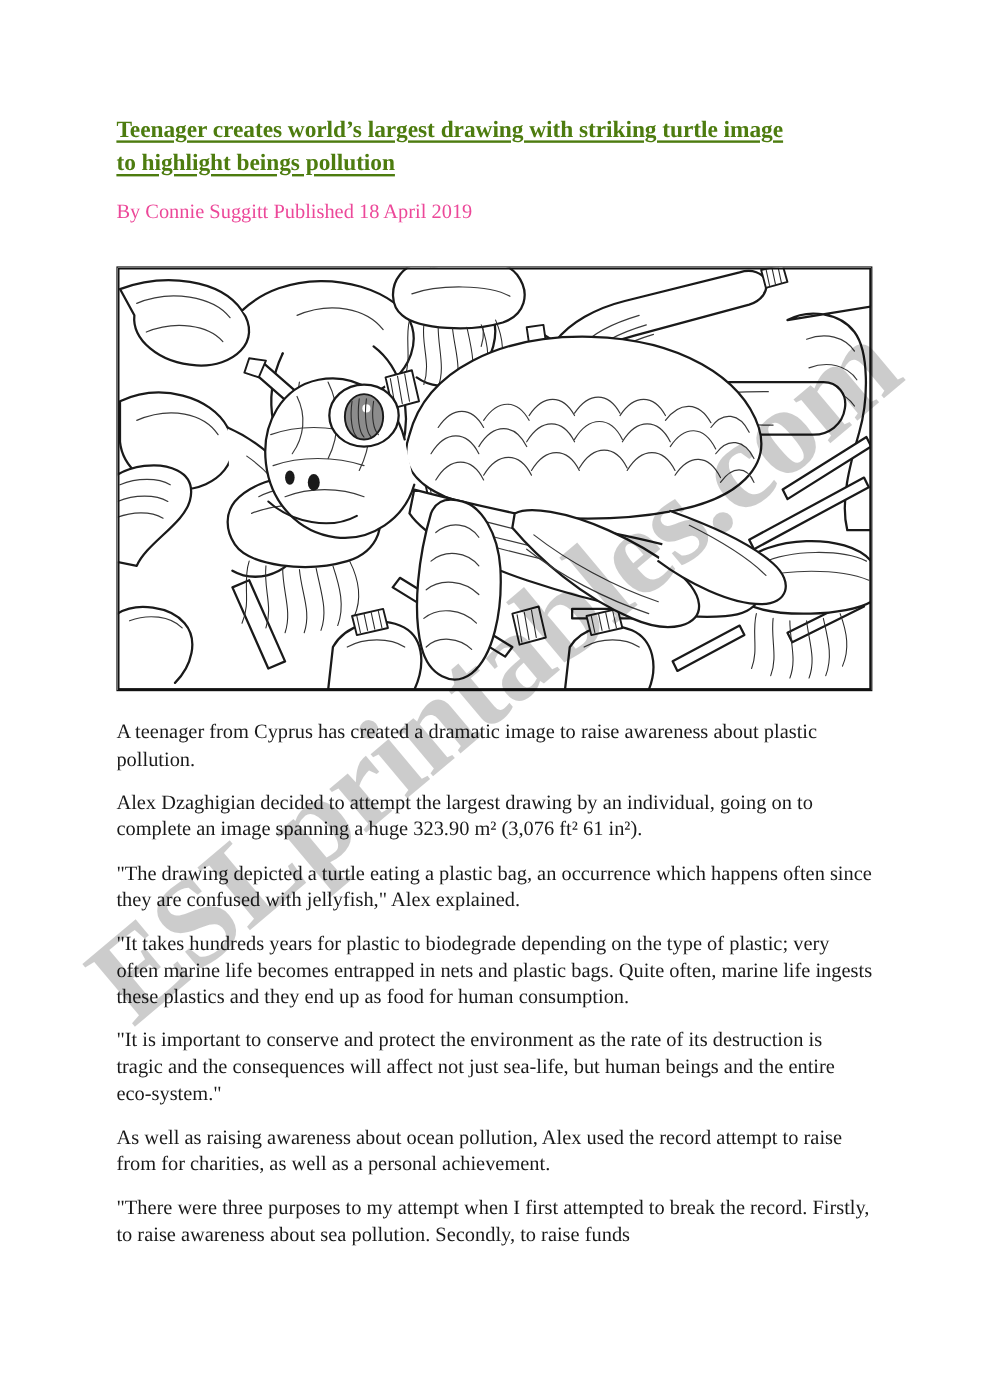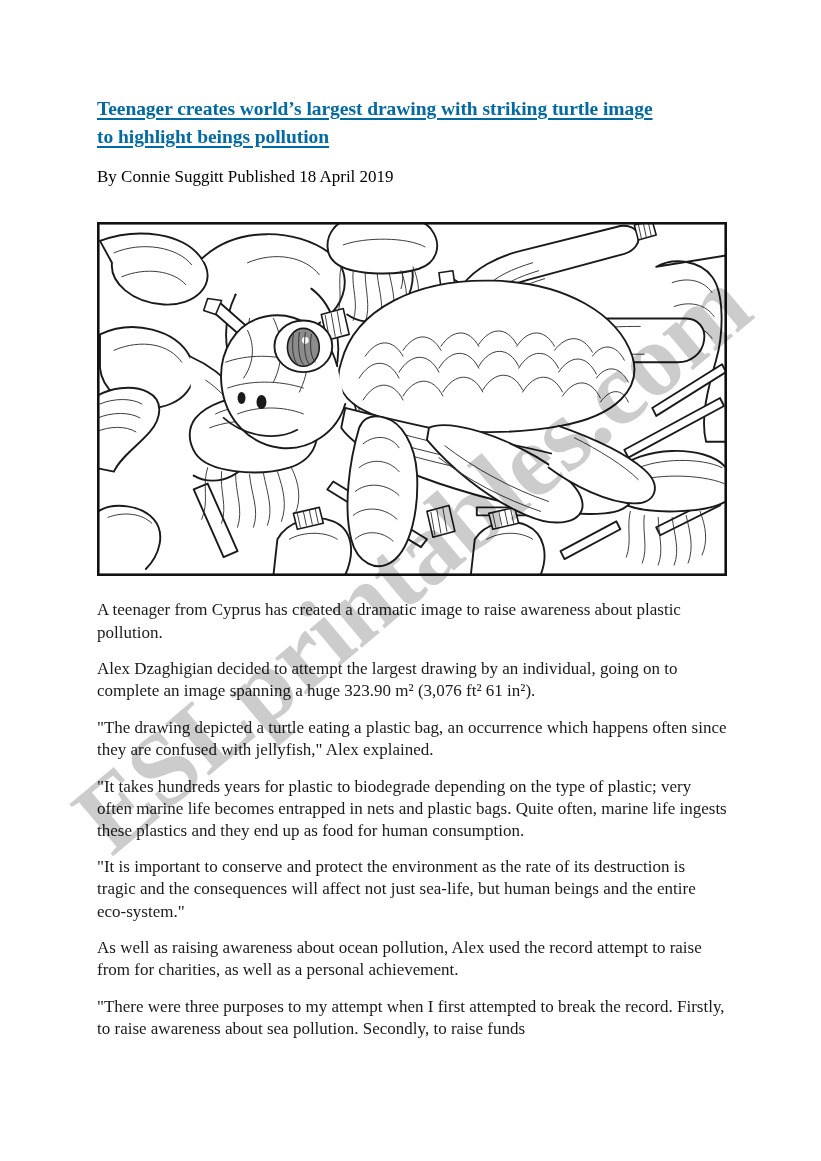--- a/index.html
+++ b/index.html
@@ -28,35 +28,35 @@
     top: 95px;
     width: 630px;
   }
 
   .article-title {
     font-size: 19.5px;
     font-weight: bold;
     line-height: 1.42;
     letter-spacing: -0.05px;
     margin: 0 0 16px 0;
-    color: #0369a1;
+    color: #4d7c0f;
   }
   .article-title .tline {
     display: block;
     text-decoration: underline;
     text-decoration-thickness: 1.6px;
     text-underline-offset: 2.5px;
     width: fit-content;
   }
 
   .byline {
     font-size: 17px;
     line-height: 1.3;
     margin: 0 0 34px 0;
-    color: #000000;
+    color: #ec4899;
   }
 
   
   .figure {
     position: relative;
     width: 630px;
     height: 354px;
     border: 1.6px solid #111111;
     background: #ffffff;
     box-sizing: border-box;

